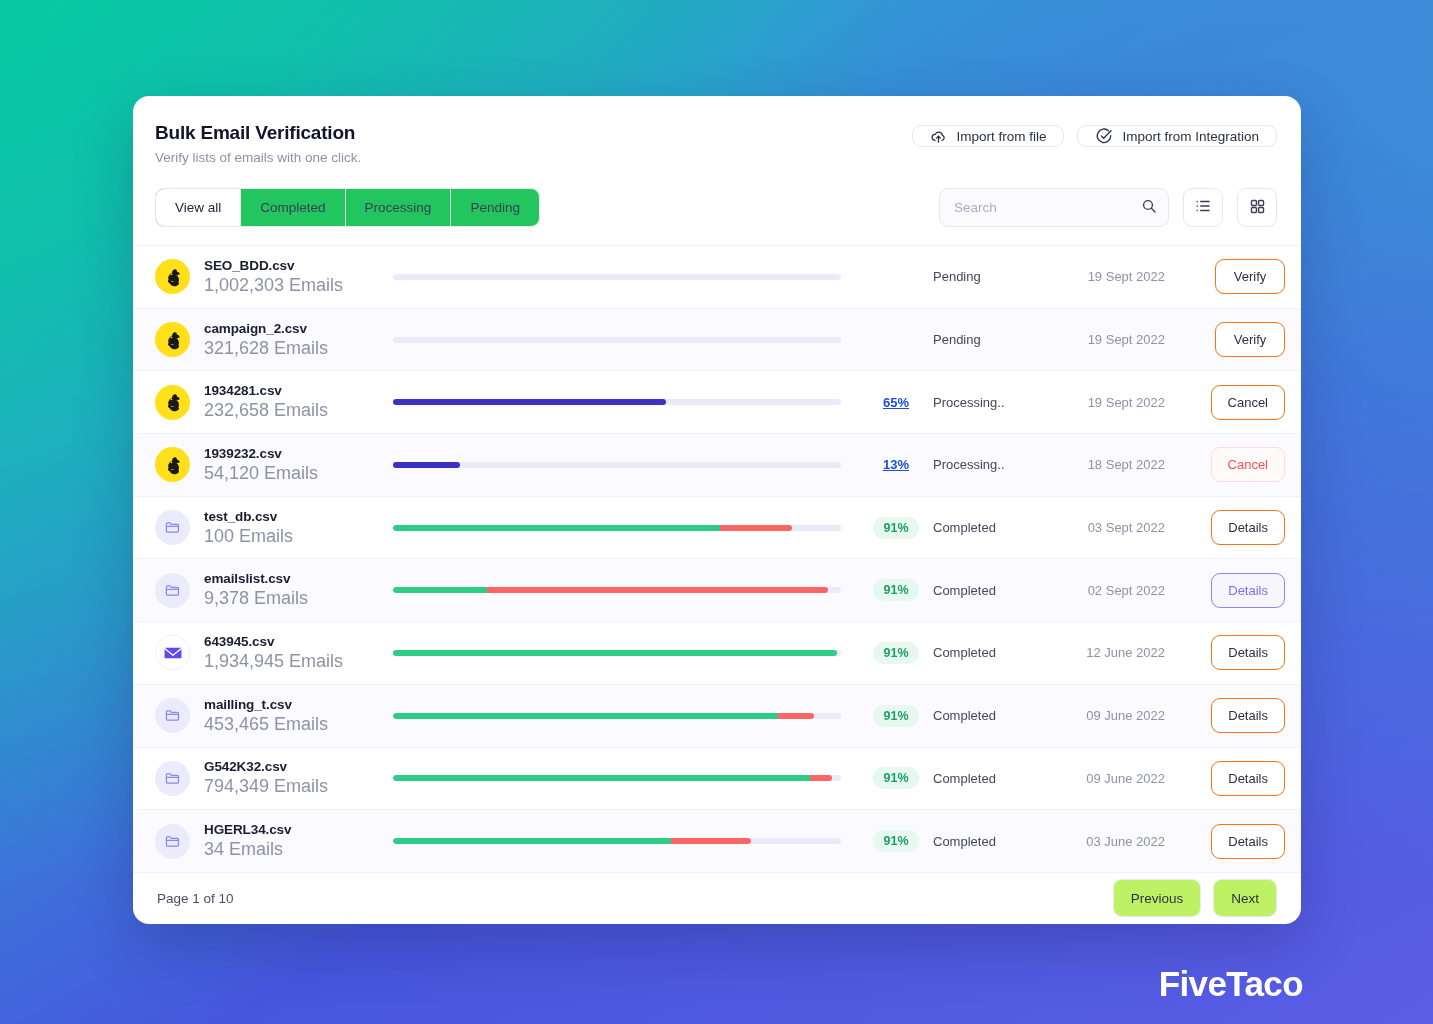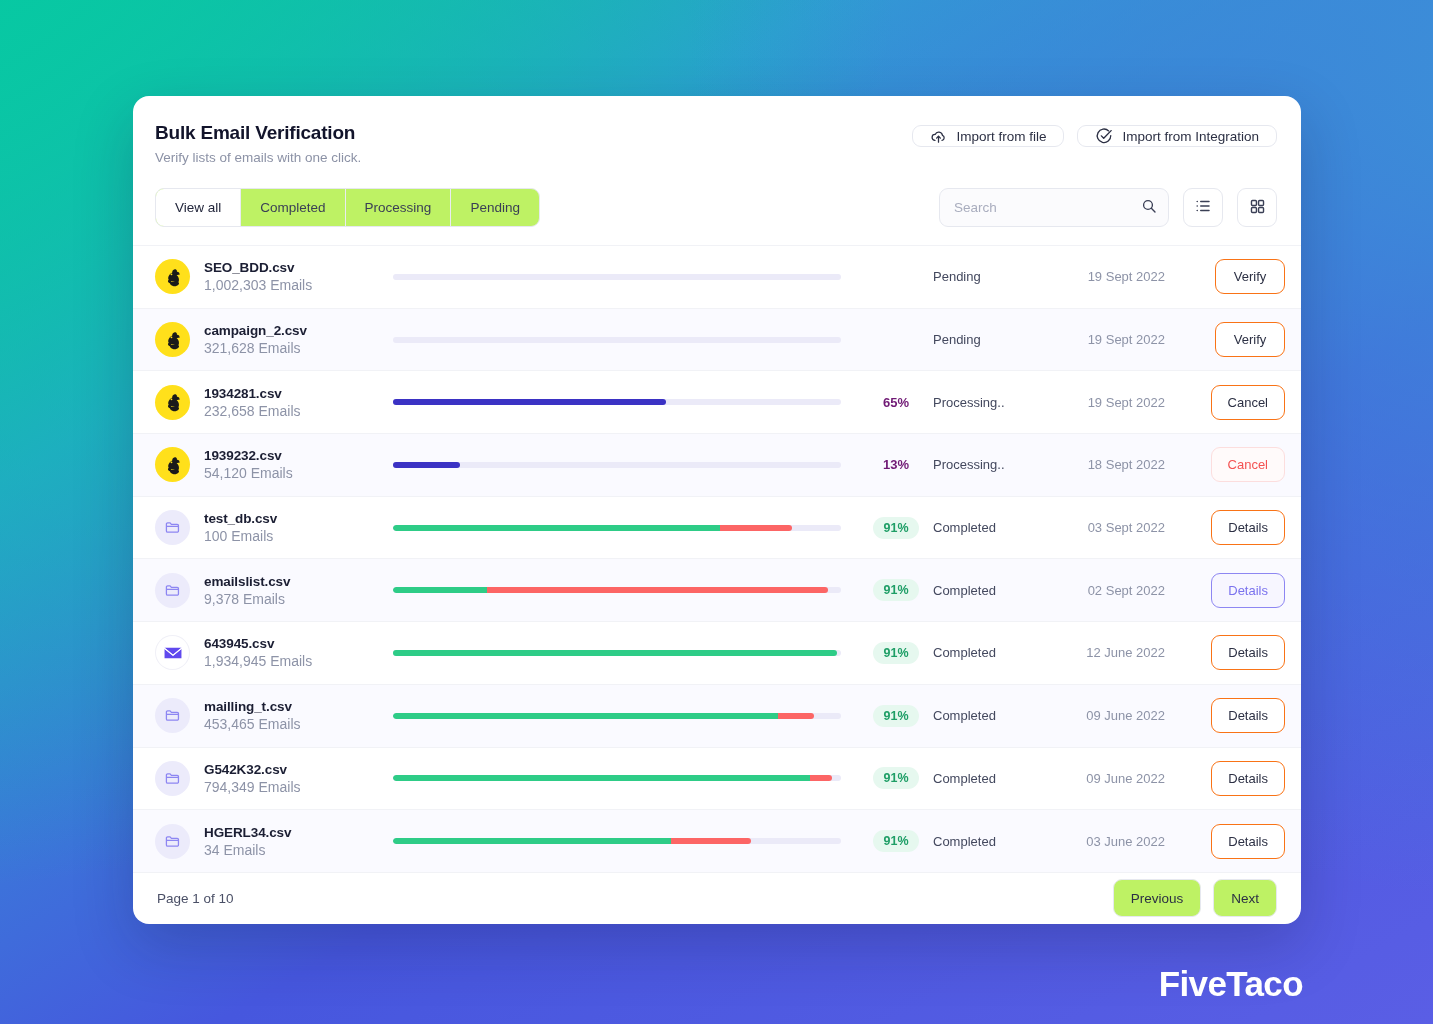--- a/index.html
+++ b/index.html
@@ -57,21 +57,21 @@
   
   .toolbar {
     display: flex; align-items: center; justify-content: space-between;
     padding: 23px 24px 0 22px;
   }
   .segmented {
     display: flex;
     border: 1px solid #e6e8ef;
     border-radius: 9px;
     overflow: hidden;
-    background: #bef264;
+    background: #22c55e;
     height: 39px;
   }
   .seg-item {
     display: flex; align-items: center;
     padding: 0 19px;
     font-size: 13.5px; color: #3a3f55;
     background: transparent;
     border: 0; border-right: 1px solid #e9ebf1;
     font-family: inherit; cursor: pointer;
     white-space: nowrap;
@@ -118,36 +118,36 @@
   .file-cell { display: flex; align-items: center; gap: 14px; width: 238px; flex: none; }
   .avatar {
     width: 35px; height: 35px; border-radius: 50%;
     display: flex; align-items: center; justify-content: center;
     flex: none;
   }
   .avatar.mailchimp { background: #FFE01B; }
   .avatar.folder { background: #ecebfb; }
   .avatar.mailjet { background: #ffffff; box-shadow: 0 0 0 1px #f0f0f7 inset; }
   .fname { font-size: 13.5px; font-weight: bold; color: #1b1e33; letter-spacing: -.1px; }
-  .fmeta { font-size: 14px; color: #8d93a7; margin-top: 2px; }
+  .fmeta { font-size: 18px; color: #8d93a7; margin-top: 2px; }
 
   .bar-cell { flex: 1; display: flex; align-items: center; padding-right: 18px; }
   .bar {
     width: 448px; height: 6px; border-radius: 4px;
     background: #ebeaf8;
     display: flex; overflow: hidden;
   }
   .seg-g { background: #2ecc87; height: 100%; }
   .seg-r { background: #fc6565; height: 100%; }
   .seg-b { background: #3b32c4; height: 100%; }
   .bar > *:first-child { border-radius: 4px 0 0 4px; }
   .bar > *:last-child { border-radius: 0 4px 4px 0; }
 
   .pct-cell { width: 74px; flex: none; display: flex; justify-content: center; }
-  .pct-plain { font-size: 13px; font-weight: bold; color: #701a75; }
+  .pct-plain { font-size: 13px; font-weight: bold; color: #1d4ed8; text-decoration: underline; }
   .pct-badge {
     font-size: 12.5px; font-weight: bold; color: #1e9e66;
     background: #e6f8ef; border-radius: 13px;
     padding: 4px 10px;
   }
 
   .status-cell { width: 108px; flex: none; font-size: 13px; color: #43485e; text-align: left; }
   .date-cell { width: 124px; flex: none; font-size: 13px; color: #8d93a7; text-align: right; }
 
   .action-cell { width: 120px; flex: none; display: flex; justify-content: flex-end; }

